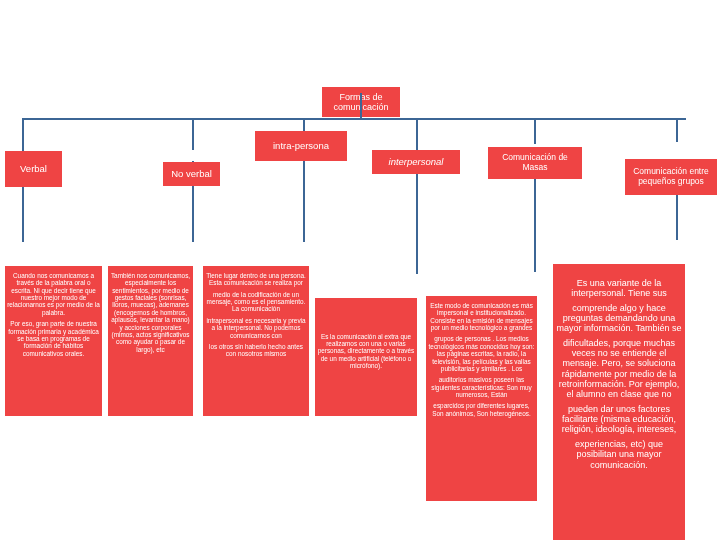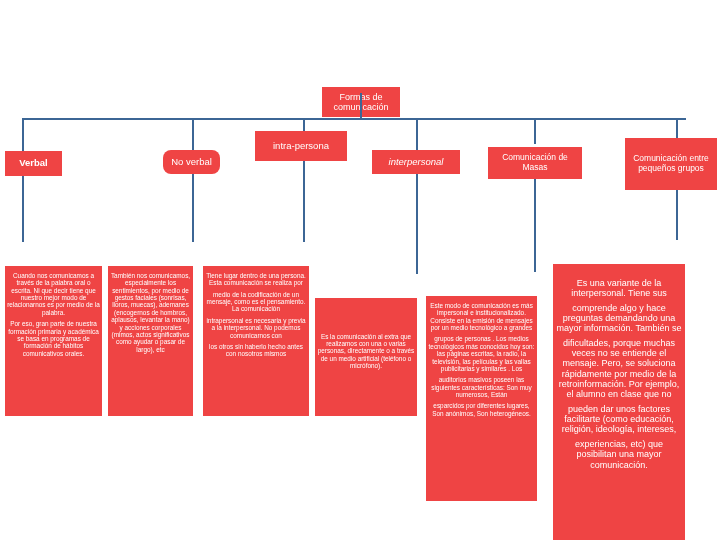--- a/index.html
+++ b/index.html
@@ -73,31 +73,31 @@
   <div class="vline" style="left:534px;top:118px;height:26px;"></div>
   <div class="vline" style="left:676px;top:118px;height:24px;"></div>
 
   <div class="vline" style="left:22px;top:160px;height:82px;"></div>
   <div class="vline" style="left:192px;top:161px;height:81px;"></div>
   <div class="vline" style="left:303px;top:160px;height:82px;"></div>
   <div class="vline" style="left:416px;top:158px;height:116px;"></div>
   <div class="vline" style="left:534px;top:160px;height:112px;"></div>
   <div class="vline" style="left:676px;top:160px;height:80px;"></div>
 
-  <div class="node cat" style="left:5px;top:127px;width:57px;height:25px;font-weight:bold;">Verbal</div>
+  <div class="node cat" style="left:5px;top:127px;width:57px;height:36px;">Verbal</div>
 
-  <div class="node cat" style="left:163px;top:126px;width:57px;height:24px;border-radius:8px;">No verbal</div>
+  <div class="node cat" style="left:163px;top:138px;width:57px;height:24px;">No verbal</div>
 
   <div class="node cat" style="left:255px;top:107px;width:92px;height:30px;">intra-persona</div>
 
   <div class="node cat" style="left:372px;top:126px;width:88px;height:24px;font-style:italic;">interpersonal</div>
 
   <div class="node cat small" style="left:488px;top:123px;width:94px;height:32px;">Comunicación de Masas</div>
 
-  <div class="node cat small" style="left:625px;top:114px;width:92px;height:52px;">Comunicación entre pequeños grupos</div>
+  <div class="node cat small" style="left:625px;top:135px;width:92px;height:36px;">Comunicación entre pequeños grupos</div>
 
   <div class="node desc" style="left:5px;top:242px;width:97px;height:150px;font-size:6.4px;">
     <div style="width:100%;">
       <p>Cuando nos comunicamos a través de la palabra oral o escrita. Ni que decir tiene que nuestro mejor modo de relacionarnos es por medio de la palabra.</p>
       <p>Por eso, gran parte de nuestra formación primaria y académica se basa en programas de formación de hábitos comunicativos orales.</p>
     </div>
   </div>
 
   <div class="node desc" style="left:108px;top:242px;width:85px;height:150px;font-size:6.4px;">
     <div style="width:100%;">
@@ -127,18 +127,18 @@
       <p>auditorios masivos poseen las siguientes características: Son muy numerosos, Están</p>
       <p>esparcidos por diferentes lugares, Son anónimos, Son heterogéneos.</p>
     </div>
   </div>
 
   <div class="node desc" style="left:553px;top:240px;width:132px;height:285px;font-size:9px;padding-top:14px;">
     <div style="width:100%;">
       <p>Es una variante de la interpersonal. Tiene sus</p>
       <p>comprende algo y hace preguntas demandando una mayor información. También se</p>
       <p>dificultades, porque muchas veces no se entiende el mensaje. Pero, se soluciona rápidamente por medio de la retroinformación. Por ejemplo, el alumno en clase que no</p>
-      <p>pueden dar unos factores facilitarte (como educación, religión, ideología, intereses,</p>
+      <p>pueden dar unos factores facilitarte (misma educación, religión, ideología, intereses,</p>
       <p>experiencias, etc) que posibilitan una mayor comunicación.</p>
     </div>
   </div>
 
 </div>
 
 </body></html>

